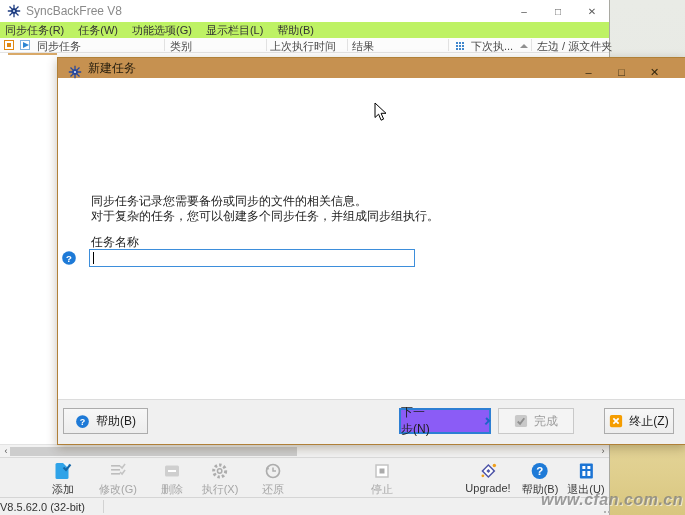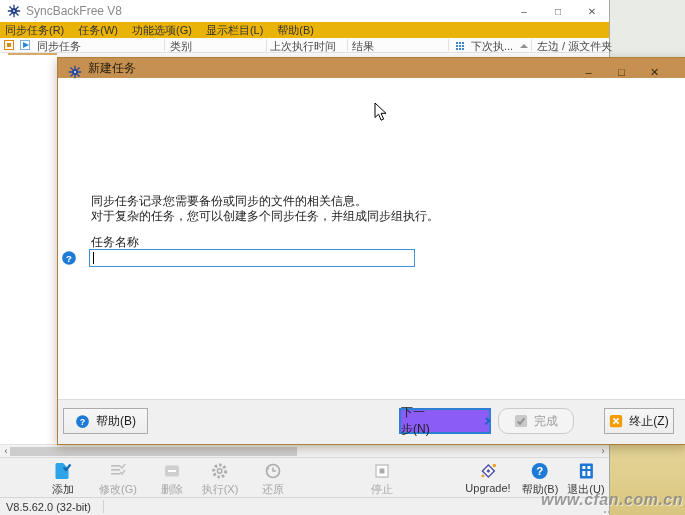--- a/index.html
+++ b/index.html
@@ -9,21 +9,21 @@
 
   
   .main-window { position:absolute; left:0; top:0; width:610px; height:515px;
                  background:#fff; border-right:1px solid #a9a9a2; display:flex; flex-direction:column; }
   .titlebar { height:22px; background:#fff; position:relative; display:flex; align-items:center; }
   .titlebar .app-title { font-size:12px; color:#8a8a8a; margin-left:26px; }
   .app-icon { position:absolute; left:7px; top:4px; }
   .win-controls { position:absolute; right:0; top:0; height:22px; display:flex; }
   .win-btn { width:34px; height:22px; display:flex; align-items:center; justify-content:center;
              font-size:10px; color:#5a5a5a; }
-  .menubar { height:16px; background:#eab308; display:flex; align-items:center; padding-left:5px; gap:14px; }
+  .menubar { height:16px; background:#bef264; display:flex; align-items:center; padding-left:5px; gap:14px; }
   .menu-item { font-size:11px; color:#333; white-space:nowrap; }
   .header-row { height:15px; background:#fcfcfc; border-bottom:1px solid #e4e4e4; position:relative;
                 font-size:11px; color:#4a4a4a; }
   .header-row span { position:absolute; top:1px; white-space:nowrap; }
   .hsep { position:absolute; top:1px; bottom:1px; width:1px; background:#e2e2e2; }
   .chk-icon { position:absolute; left:4px; top:2px; width:10px; height:10px;
               border:1px solid #e0860f; background:#fff; }
   .chk-icon::after { content:""; position:absolute; left:2px; top:2px; width:4px; height:4px; background:#e0860f; }
   .play-icon { position:absolute; left:20px; top:2px; width:10px; height:10px; border:1px solid #7fb2e0;
                background:#fff; }
@@ -41,21 +41,21 @@
               display:flex; align-items:center; justify-content:center; }
   .hs-thumb { position:absolute; left:10px; top:2px; width:287px; height:9px; background:#cdcdcd; }
 
   .toolbar { height:40px; background:#f0f0f0; border-top:1px solid #dadada; position:relative; }
   .tb-item { position:absolute; top:3px; transform:translateX(-50%); display:flex; flex-direction:column;
              align-items:center; gap:1px; }
   .tb-item .tb-label { font-size:11px; color:#3a3a3a; white-space:nowrap; }
   .tb-item.disabled .tb-label { color:#a6a6a6; }
   .statusbar { height:18px; background:#f0f0f0; border-top:1px solid #d5d5d5; position:relative;
                font-size:11px; color:#333; display:flex; align-items:center; }
-  .statusbar .ver { margin-left:6px; }
+  .statusbar .ver { margin-left:0; }
   .st-sep { position:absolute; left:103px; top:2px; bottom:2px; width:1px; background:#d2d2d2; }
   .grip { position:absolute; right:3px; bottom:2px; width:2px; height:2px; background:#b2b2b2;
           box-shadow:-4px 4px #b2b2b2, 0 4px #b2b2b2, 4px 4px #b2b2b2, 4px 0 #b2b2b2, 4px 8px #b2b2b2, 0 8px #b2b2b2, -4px 8px #b2b2b2; }
 
   
   .dialog { position:absolute; left:57px; top:57px; width:629px; height:388px; background:#fff;
             border:1px solid #b08038; box-shadow:0 3px 10px rgba(60,40,0,.3); }
   .dlg-titlebar { position:absolute; left:0; top:0; right:0; height:20px; background:#c69150;
                   display:flex; align-items:center; }
   .dlg-title { font-size:12px; color:#241c0d; margin-left:30px; }
@@ -71,21 +71,21 @@
                font-family:"Liberation Sans",sans-serif; }
   .caret { position:absolute; left:35px; top:166px; width:1px; height:12px; background:#000; }
   .q-icon { position:absolute; left:3px; top:164px; }
   .dlg-footer { position:absolute; left:0; bottom:0; right:0; height:45px; background:#f0f0f0;
                 border-top:1px solid #dcdcdc; }
   .dlg-btn { position:absolute; top:8px; height:26px; background:linear-gradient(#f7f7f7,#ededed);
              border:1px solid #acacac; display:flex; align-items:center; justify-content:center; gap:6px;
              font-size:12px; color:#1c1c1c; font-family:"Liberation Sans",sans-serif; }
   .btn-help { left:5px; width:85px; }
   .btn-next { left:341px; width:92px; border:2px solid #2d7fd3; background:#8b5cf6;gap:48px; }
-  .btn-finish { left:440px; width:76px; color:#9d9d9d; border-color:#c9c9c9; background:#f4f4f4;border-radius:10px; }
+  .btn-finish { left:440px; width:76px; color:#9d9d9d; border-color:#c9c9c9; background:#f4f4f4; }
   .btn-abort { left:546px; width:70px; }
   .chev { display:inline-block; width:6px; height:6px; border-top:2px solid #1e62c8;
           border-right:2px solid #1e62c8; transform:rotate(45deg); margin-left:2px; }
 
   
   .cursor { position:absolute; left:374px; top:102px; z-index:50; }
   .watermark { position:absolute; right:2px; bottom:6px; z-index:60; font-size:16px; font-weight:bold;
                font-style:italic; color:rgba(120,120,120,.72); letter-spacing:.5px;
                text-shadow:1px 1px 0 rgba(255,255,255,.55);text-align:center; }
 </style>

